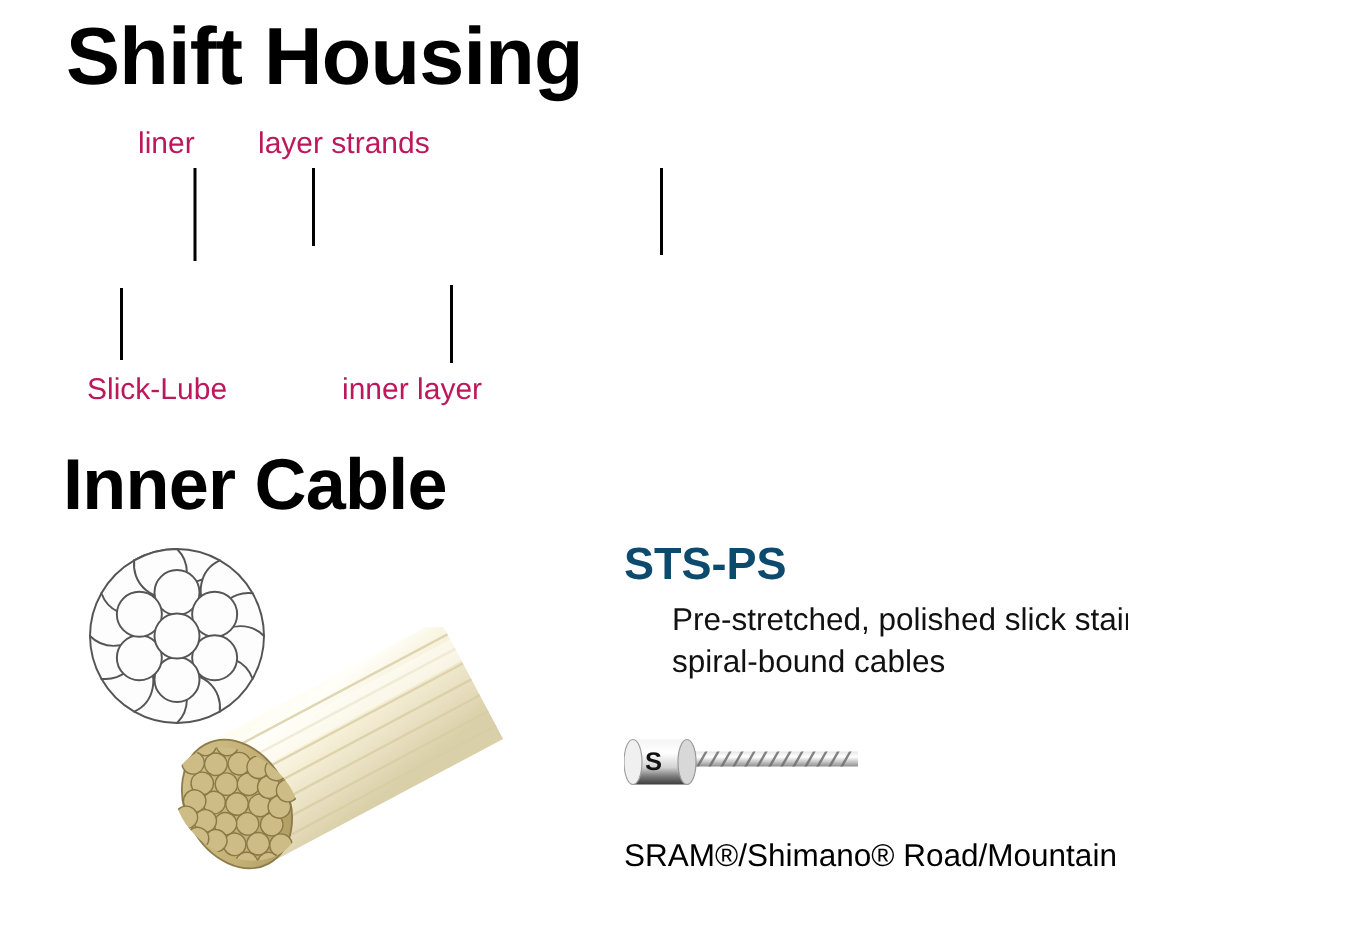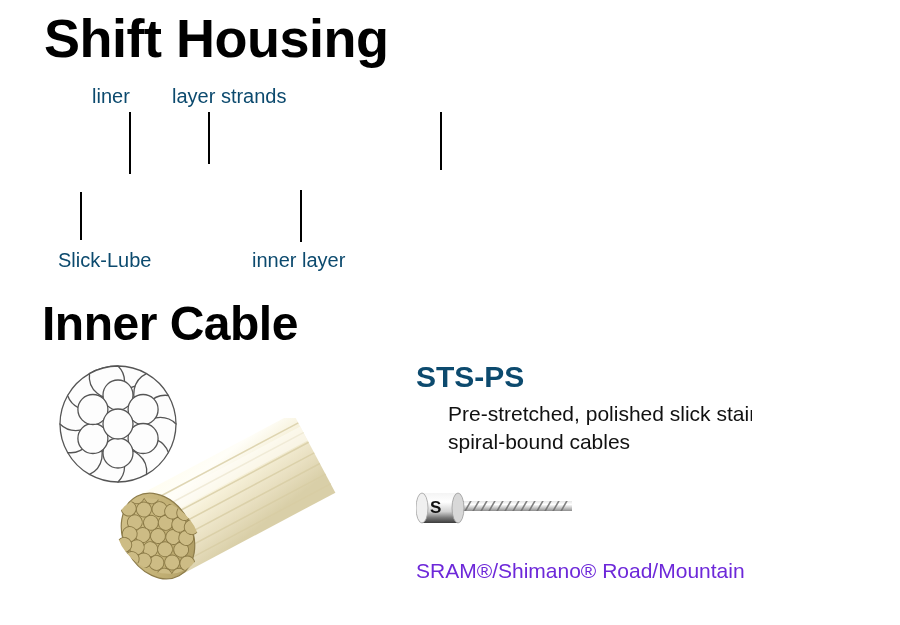--- a/index.html
+++ b/index.html
@@ -36,28 +36,28 @@
     top: 296px;
     font-size: 48px;
     line-height: 56px;
   }
 
   
   .callout {
     position: absolute;
     font-size: 20px;
     line-height: 24px;
-    color: #0c4a6e;
+    color: #be185d;
     white-space: nowrap;
   }
   #label-liner      { left: 92px;  top: 84px; }
   #label-strands    { left: 172px; top: 84px; }
   #label-outer      { left: 372px; top: 84px; }
   #label-slicklube  { left: 58px;  top: 248px; }
-  #label-innerlayer { left: 252px; top: 248px; }
+  #label-innerlayer { left: 228px; top: 248px; }
 
   
   .leader {
     position: absolute;
     width: 0;
     border-left: 2px solid #000000;
   }
   #leader-liner   { left: 129px; top: 112px; height: 62px; }
   #leader-strands { left: 208px; top: 112px; height: 52px; }
   #leader-outer   { left: 440px; top: 112px; height: 58px; }
@@ -115,21 +115,21 @@
     top: 487px;
     width: 180px;
     height: 42px;
   }
   #compat-caption {
     position: absolute;
     left: 416px;
     top: 558px;
     font-size: 21px;
     line-height: 26px;
-    color: #6d28d9;
+    color: #000000;
     white-space: nowrap;
   }
 </style>
 </head>
 <body>
 
 <div id="page">
 
   <div class="section-title" id="title-shift-housing">Shift Housing</div>
 

